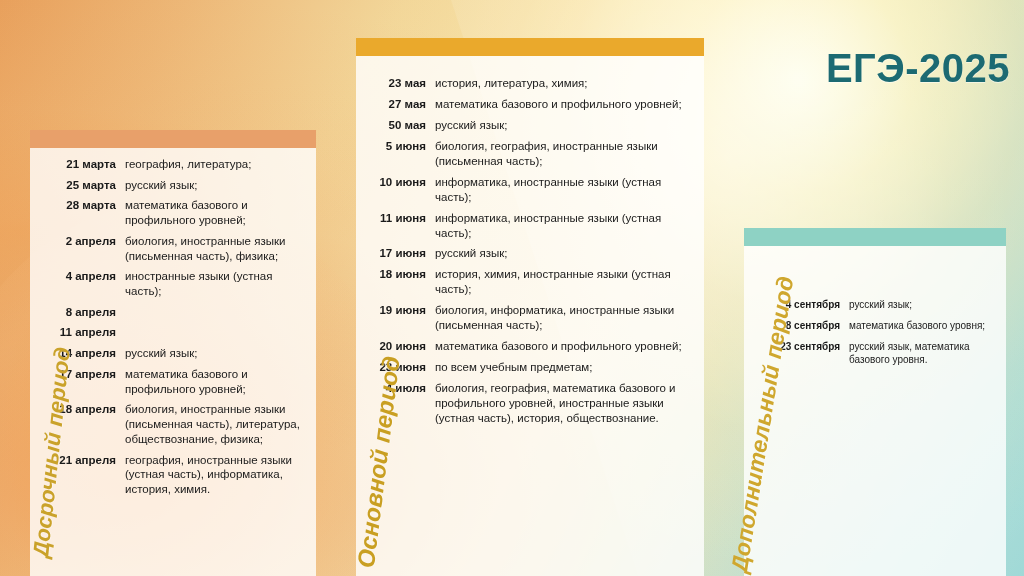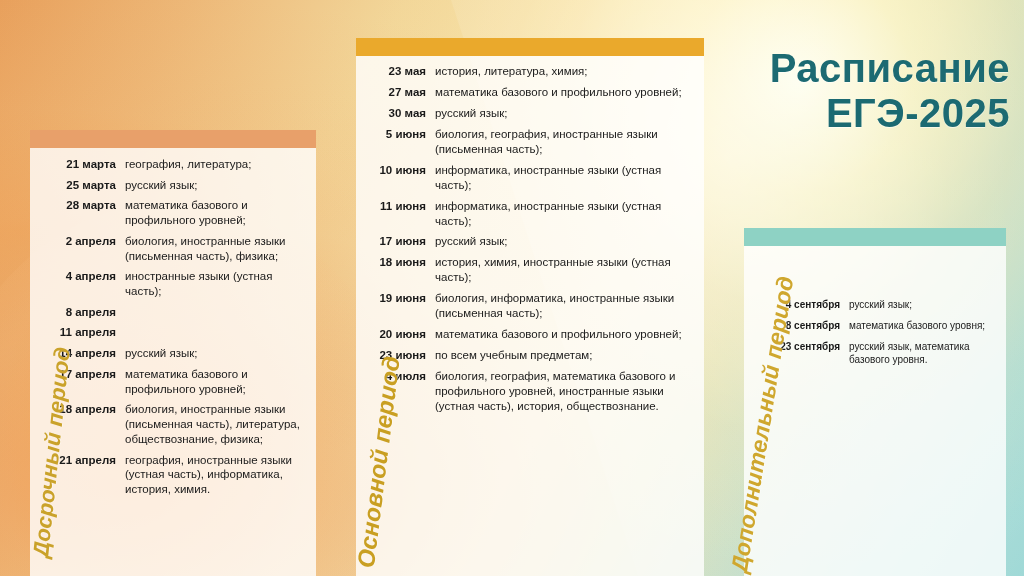--- a/index.html
+++ b/index.html
@@ -117,21 +117,21 @@
 
   
   #main {
     left: 356px;
     top: 38px;
     width: 348px;
     height: 538px;
     font-size: 11.5px;
   }
   #main .band { background: #eaa92c; }
-  #main .rows { font-size: 11.5px; line-height: 1.3; padding-top: 8px; }
+  #main .rows { font-size: 11.5px; line-height: 1.3; padding-top: 20px; }
   #main .row .date { width: 62px; }
 
   
   #extra {
     left: 744px;
     top: 228px;
     width: 262px;
     height: 348px;
     font-size: 11.5px;
   }
@@ -171,21 +171,20 @@
     transform: rotate(-81deg);
     color: #cfa72e;
   }
 </style>
 </head>
 <body>
 
 <div id="poster">
 
   <div class="title">
-    <div>Расписание</div>
     <div>ЕГЭ-2025</div>
   </div>
 
   <div class="period" id="early">
     <div class="band"></div>
     <div class="panel">
       <div class="rows">
         <div class="row">
             <div class="date">21 марта</div>
             <div class="subj">география, литература;</div>
@@ -239,21 +238,21 @@
       <div class="rows">
         <div class="row">
             <div class="date">23 мая</div>
             <div class="subj">история, литература, химия;</div>
           </div>
         <div class="row">
             <div class="date">27 мая</div>
             <div class="subj">математика базового и профильного уровней;</div>
           </div>
         <div class="row">
-            <div class="date">30 мая</div>
+            <div class="date">50 мая</div>
             <div class="subj">русский язык;</div>
           </div>
         <div class="row">
             <div class="date">5 июня</div>
             <div class="subj">биология, география, иностранные языки (письменная часть);</div>
           </div>
         <div class="row">
             <div class="date">10 июня</div>
             <div class="subj">информатика, иностранные языки (устная часть);</div>
           </div>

